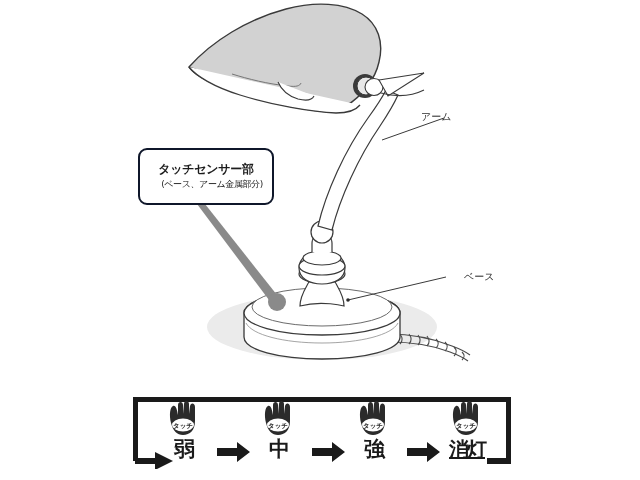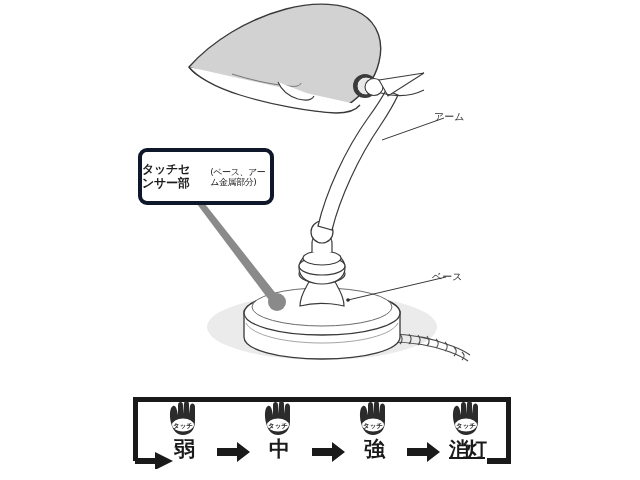--- a/index.html
+++ b/index.html
@@ -11,44 +11,44 @@
   }
   #stage{position:absolute;left:0;top:0;width:640px;height:480px;}
   svg.layer{position:absolute;left:0;top:0;width:640px;height:480px;}
 
   
   .callout{
     position:absolute;
     left:138px;top:148px;
     width:136px;height:57px;
     box-sizing:border-box;
-    border:4px solid #0f172a;
+    border:2px solid #0f172a;
     border-radius:9px;
     background:#ffffff;
-    display:flex;
+    display:flex;flex-direction:column;
     align-items:center;justify-content:center;
     z-index:6;
   }
   .callout-title{
     font-size:12px;font-weight:bold;color:#1c1c1c;
     letter-spacing:-0.3px;line-height:1.1;
   }
   .callout-sub{
     font-size:9px;color:#1c1c1c;margin-top:3px;
     letter-spacing:-0.4px;line-height:1.1;margin-left:12px;
   }
 
   
   .leader-label{
     position:absolute;
     font-size:10px;color:#2b2b2b;
     letter-spacing:0px;white-space:nowrap;z-index:6;
   }
-  #label-arm{left:434px;top:110px;}
-  #label-base{left:432px;top:270px;}
+  #label-arm{left:421px;top:110px;}
+  #label-base{left:464px;top:270px;}
 
   
   #panel{
     position:absolute;left:133px;top:397px;
     width:378px;height:72px;z-index:5;
   }
   .step-row{
     position:absolute;left:0;top:0;width:378px;height:72px;
   }
   .step{

